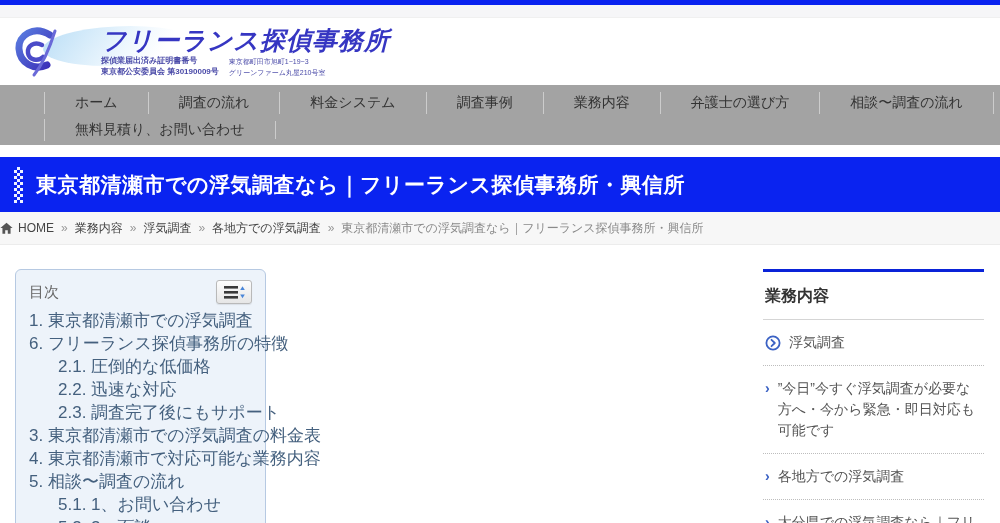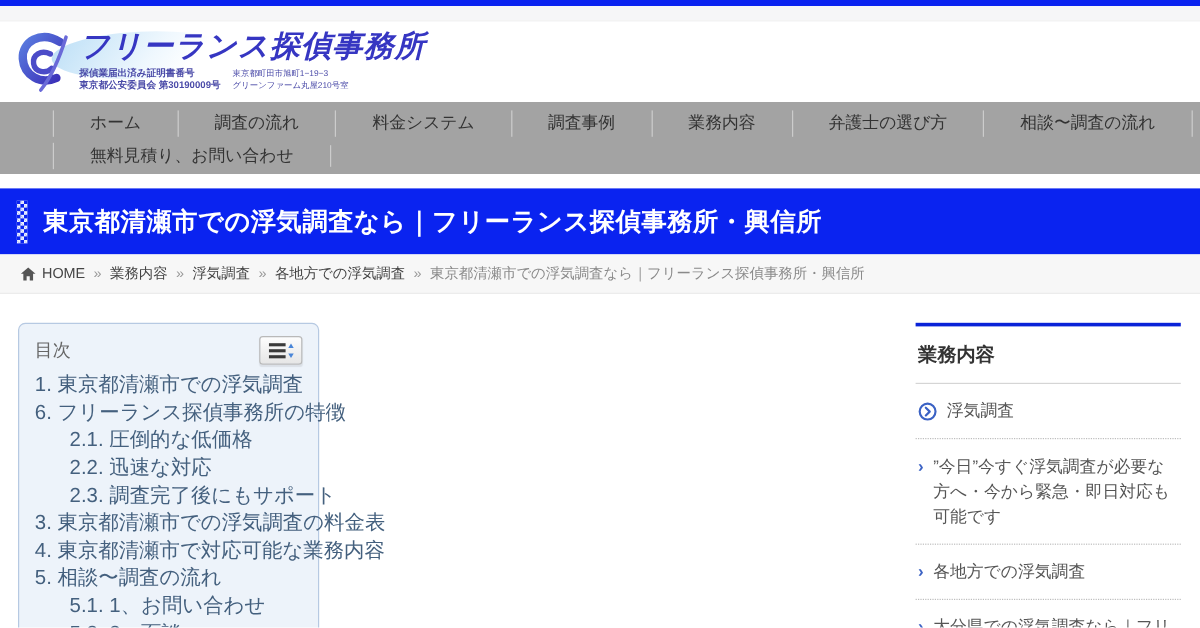--- a/index.html
+++ b/index.html
@@ -5,21 +5,21 @@
   * { margin:0; padding:0; box-sizing:border-box; }
   html,body { width:1000px; height:523px; overflow:hidden; background:#fff;
     font-family:"Liberation Sans","DejaVu Sans",sans-serif; }
 
   
   .topbar { height:5px; background:#0a23f0; }
   .substrip { height:13px; background:#f6f6f8; border-bottom:1px solid #f0f0f0; }
 
   
   .header { height:67px; background:#fff; position:relative; }
-  .logo-wrap { position:absolute; left:14px; top:6px; display:flex; align-items:center; }
+  .logo-wrap { position:absolute; left:14px; top:6px; display:flex; align-items:flex-end;gap:35px; }
   .logo-streak { position:absolute; left:30px; top:2px; width:150px; height:40px;
     background:linear-gradient(100deg, rgba(140,200,240,.55), rgba(190,225,250,.25) 55%, transparent 80%);
     transform:skewX(-30deg); border-radius:50%; }
   .logo-svg { position:relative; margin-right:6px; }
   .logo-text-block { position:relative; padding-top:2px; }
   .logo-title { color:#3636c2; font-size:25px; font-weight:bold; font-style:italic;
     letter-spacing:1px; line-height:1.05; }
   .logo-sub { display:flex; gap:10px; margin-top:3px; }
   .logo-cert { font-size:8px; color:#4a4aa8; font-weight:bold; line-height:1.35; }
   .logo-addr { font-size:7px; color:#4a4aa8; line-height:1.5; padding-top:1px; }
@@ -36,21 +36,21 @@
     align-items:center; padding-left:14px; }
   .banner-deco { width:9px; height:36px; margin-right:13px;
     background-color:#0a23f0;
     background-image:linear-gradient(45deg,#eef2ff 25%,transparent 25%,transparent 75%,#eef2ff 75%),
       linear-gradient(45deg,#eef2ff 25%,transparent 25%,transparent 75%,#eef2ff 75%);
     background-size:6px 6px; background-position:0 0,3px 3px; }
   .banner-title { color:#fff; font-size:21px; letter-spacing:.5px; }
 
   
   .breadcrumb { height:33px; background:#f7f7f7; border-bottom:1px solid #ececec;
-    display:flex; align-items:center; padding-left:17px; font-size:12px; color:#555; }
+    display:flex; align-items:center; font-size:12px; color:#555; }
   .crumb { display:flex; align-items:center; white-space:nowrap; }
   .crumb .sep { color:#999; margin:0 7px; font-size:12px; }
   .crumb .sep:empty { display:none; }
   .crumb-label.link { color:#444; cursor:pointer; }
   .crumb-label.current { color:#8a8a8a; }
   .home-icon { margin-right:5px; display:inline-flex; }
 
   
   .main { display:flex; padding:24px 16px 0 15px; align-items:flex-start; }
   .content-col { flex:1; }

